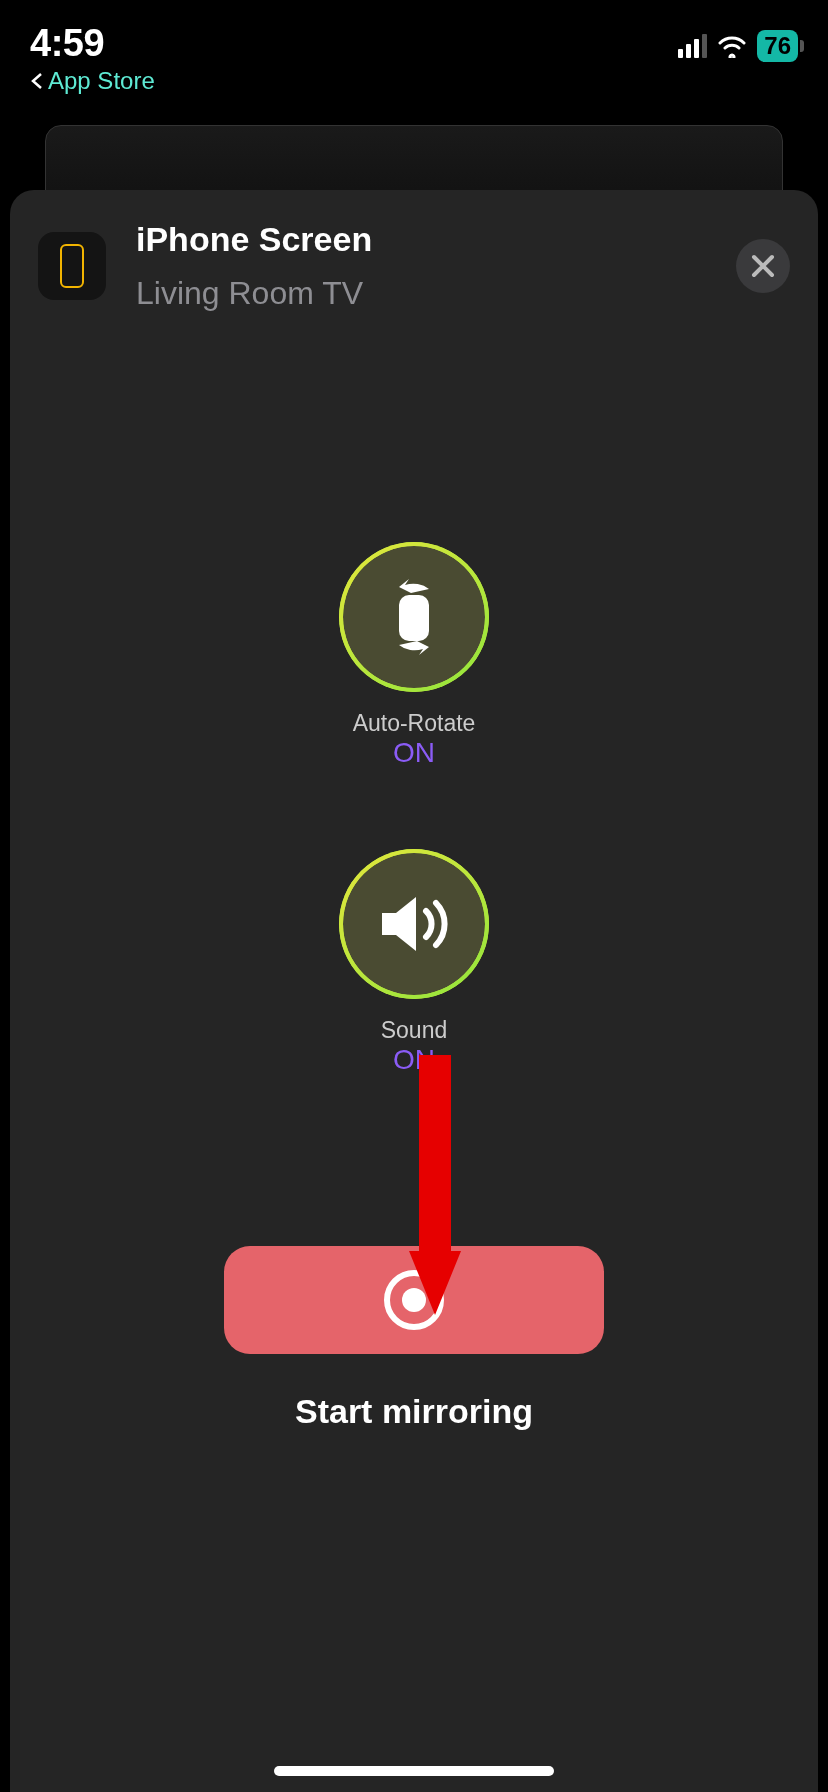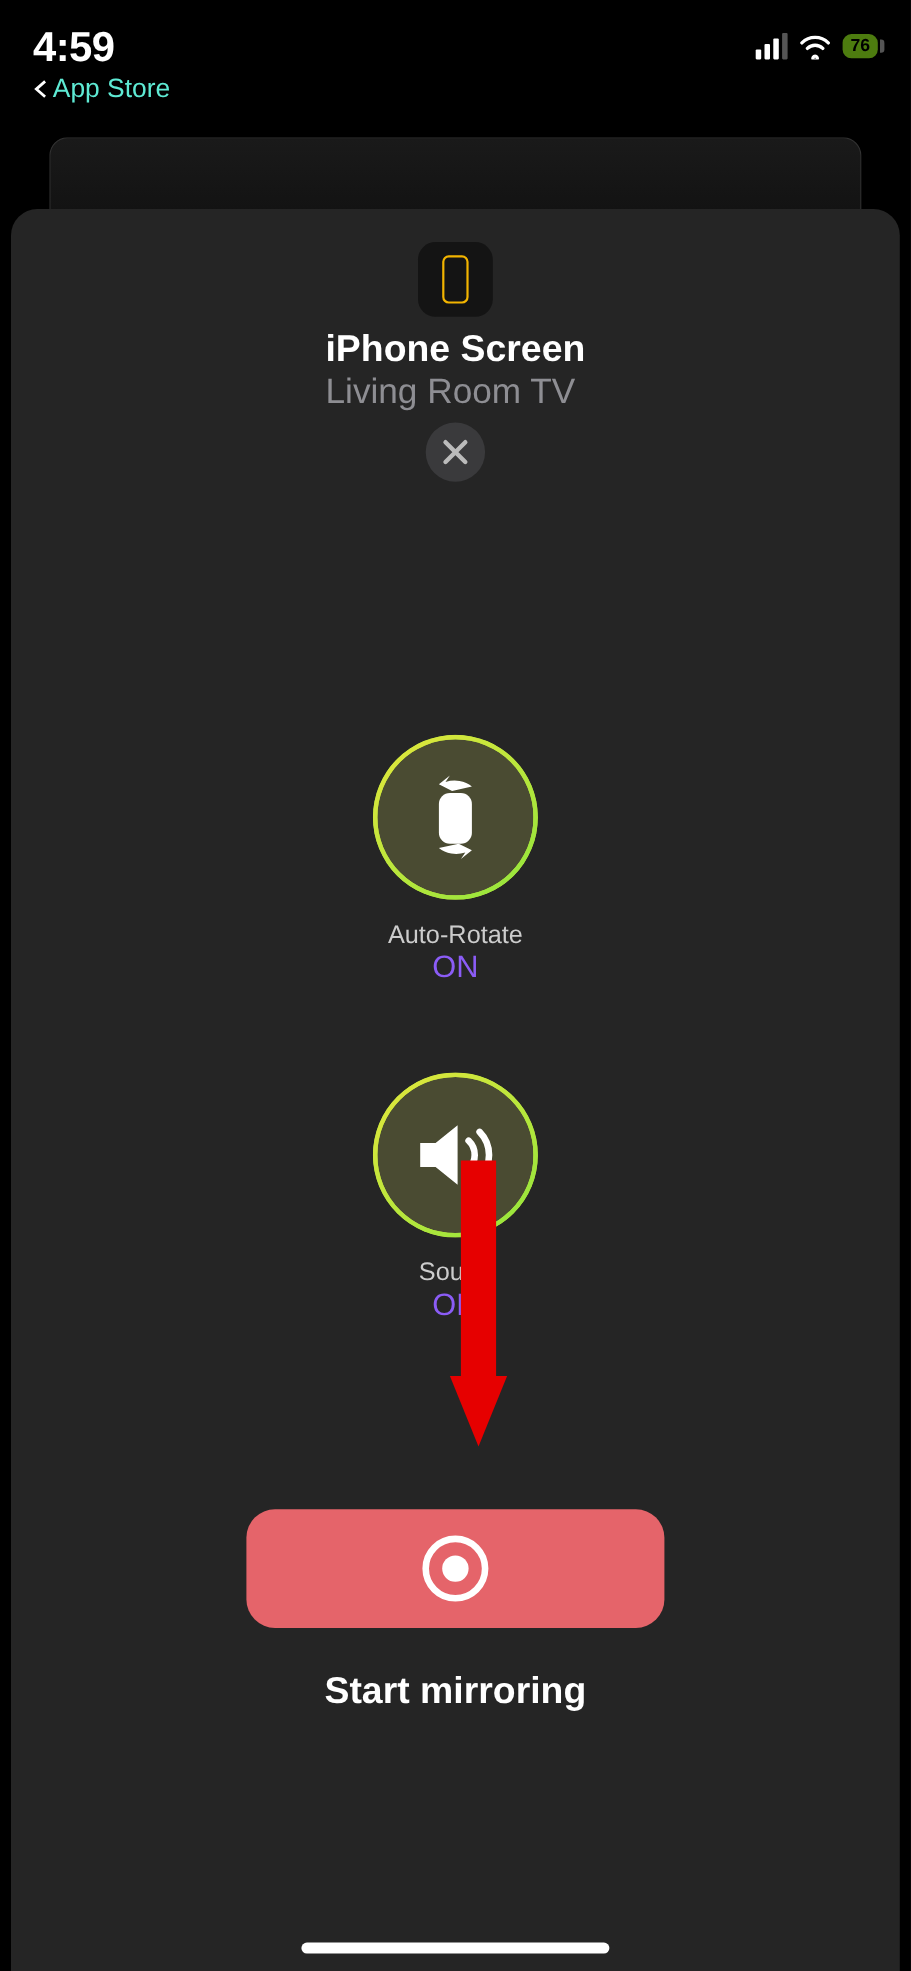--- a/index.html
+++ b/index.html
@@ -60,25 +60,25 @@
     }
     .signal-bars span:nth-child(1){height:9px}
     .signal-bars span:nth-child(2){height:14px}
     .signal-bars span:nth-child(3){height:19px}
     .signal-bars span:nth-child(4){height:24px;background:#555}
     .wifi-icon {
       width: 30px;
       height: 24px;
     }
     .battery-badge {
-      background: #4d7c0f;
+      background: #14b8a6;
       color: #000;
       border-radius: 8px;
       padding: 2px 7px;
-      font-size: 16px;
+      font-size: 24px;
       font-weight: 700;
       position: relative;
     }
     .battery-badge::after {
       content: "";
       position: absolute;
       right: -6px;
       top: 50%;
       transform: translateY(-50%);
       width: 4px;
@@ -102,22 +102,21 @@
       left: 10px;
       right: 10px;
       bottom: 0;
       background: #252525;
       border-radius: 24px 24px 0 0;
       padding: 30px 28px 0;
     }
     .sheet-header {
       display: flex;
       align-items: center;
-      gap: 10px;
-      flex-direction: column;
+      gap: 30px;
     }
     .phone-chip {
       width: 68px;
       height: 68px;
       border-radius: 16px;
       background: #141414;
       display: flex;
       align-items: center;
       justify-content: center;
     }
@@ -130,21 +129,21 @@
     .sheet-titles {
       flex: 1;
     }
     .sheet-title {
       font-size: 34px;
       font-weight: 700;
     }
     .sheet-subtitle {
       font-size: 32px;
       color: #8e8e93;
-      margin-top: 0;
+      margin-top: 16px;
     }
     .close-btn {
       width: 54px;
       height: 54px;
       border-radius: 27px;
       background: #3a3a3c;
       display: flex;
       align-items: center;
       justify-content: center;
     }

